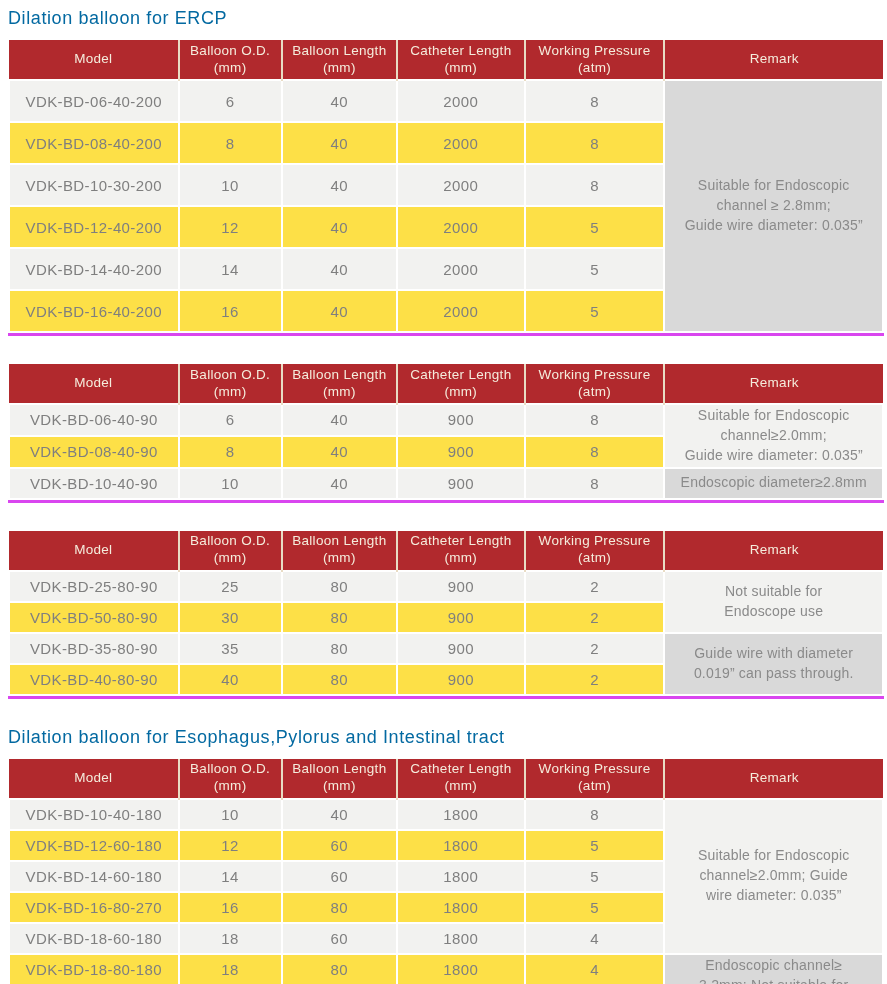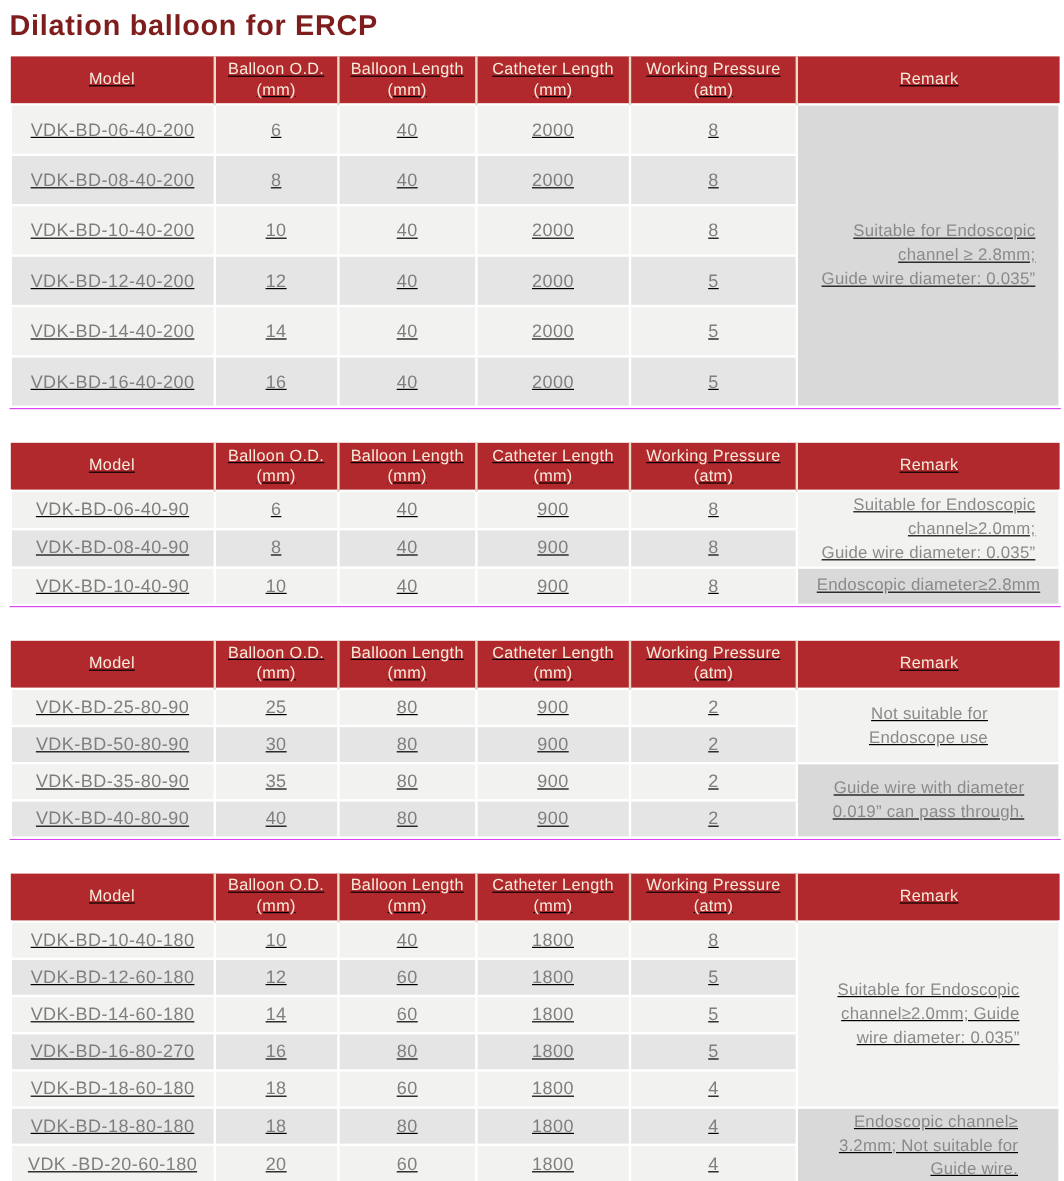--- a/index.html
+++ b/index.html
@@ -5,29 +5,28 @@
   * { box-sizing: border-box; margin: 0; padding: 0; }
   html, body { background: #ffffff; }
   body {
     width: 887px;
     font-family: "Liberation Sans", "DejaVu Sans", sans-serif;
     padding: 8px 3px 4px 8px;
   }
   .section { margin-bottom: 28px; }
   .section:last-child { margin-bottom: 0; }
   .section-title {
-    font-size: 24px;
-    font-weight: bold;
-    color: #7f1d1d;
+    font-size: 18px;
+    font-weight: normal;
+    color: #0369a1;
     letter-spacing: 0.6px;
     margin: 0 0 11px 0;
   }
   .table-wrap {
-    border-bottom: 1px solid #d946ef;
-    text-decoration: underline;
+    border-bottom: 3px solid #d946ef;
   }
   table.spec-table {
     width: 100%;
     border-collapse: collapse;
     table-layout: fixed;
   }
   thead th {
     background: #b1292d;
     color: #f5ecdc;
     font-weight: normal;
@@ -45,27 +44,27 @@
     text-align: center;
     vertical-align: middle;
     font-size: 15px;
     color: #7f7f7f;
     height: 31px;
     padding: 1px 4px;
     letter-spacing: 0.4px;
   }
   table.compact tbody td { height: 42px; }
   tr.row-light > td { background: #f2f2f0; }
-  tr.row-dark  > td { background: #e5e5e5; }
+  tr.row-dark  > td { background: #fde047; }
   td.remark-cell { font-size: 14px; color: #8a8a8a; }
   td.remark-cell.shade-light { background: #f2f2f0; }
   td.remark-cell.shade-dark  { background: #d9d9d9; }
   .remark-text {
     white-space: pre-line;
-    text-align: right;
+    text-align: center;
     width: max-content;
     max-width: 100%;
     margin: 0 auto;
     line-height: 1.42;
     letter-spacing: 0.2px;
   }
 </style>
 </head>
 <body>
 
@@ -122,21 +121,21 @@
               </td>
             </tr>
             <tr class="row-dark">
               <td>VDK-BD-08-40-200</td>
               <td>8</td>
               <td>40</td>
               <td>2000</td>
               <td>8</td>
             </tr>
             <tr class="row-light">
-              <td>VDK-BD-10-40-200</td>
+              <td>VDK-BD-10-30-200</td>
               <td>10</td>
               <td>40</td>
               <td>2000</td>
               <td>8</td>
             </tr>
             <tr class="row-dark">
               <td>VDK-BD-12-40-200</td>
               <td>12</td>
               <td>40</td>
               <td>2000</td>
@@ -303,20 +302,21 @@
               <td>40</td>
               <td>80</td>
               <td>900</td>
               <td>2</td>
             </tr>
           </tbody>
         </table>
       </div>
     </div>
     <div class="section">
+      <h2 class="section-title">Dilation balloon for Esophagus,Pylorus and Intestinal tract</h2>
       <div class="table-wrap">
         <table class="spec-table">
           <colgroup>
             <col style="width: 19.4%;">
             <col style="width: 11.8%;">
             <col style="width: 13.2%;">
             <col style="width: 14.6%;">
             <col style="width: 16%;">
             <col style="width: 25%;">
           </colgroup>

